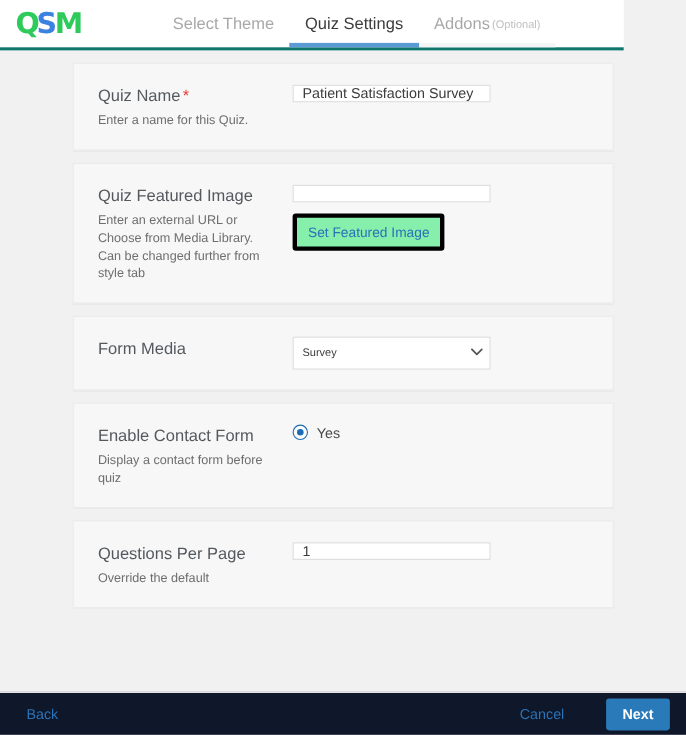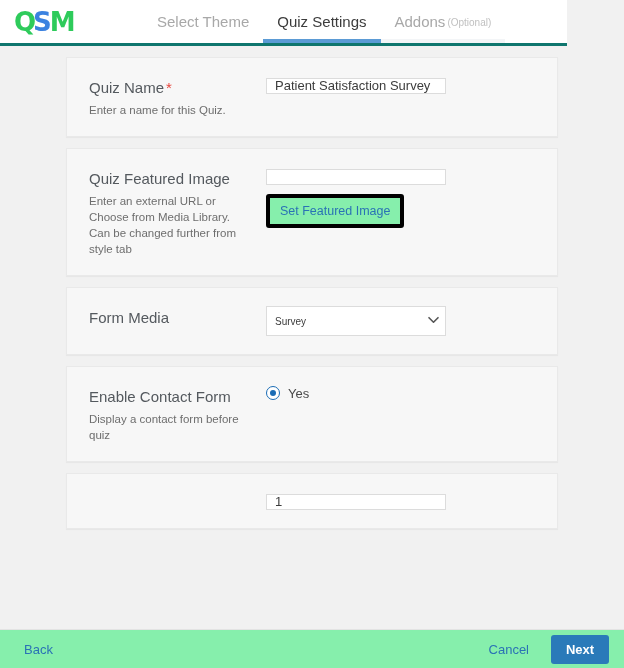--- a/index.html
+++ b/index.html
@@ -191,36 +191,37 @@
     margin-left: 8px;
     font-size: 13px;
     color: #4a4a4a;
   }
 
   
   #footer {
     position: absolute;
     left: 0; bottom: 0;
     width: 624px; height: 39px;
-    background: #86efac;
+    background: #0f172a;
     border-top: 1px solid #e3e3e3;
     display: flex;
     align-items: center;
   }
   #back-link {
     margin-left: 24px;
     font-size: 13px;
     color: #2a72b5;
     cursor: pointer;
   }
   #footer-right {
     margin-left: auto;
     margin-right: 15px;
     display: flex;
     align-items: center;
+    gap: 16px;
   }
   #cancel-link {
     font-size: 13px;
     color: #2a72b5;
     cursor: pointer;
     margin-right: 22px;
   }
   #next-button {
     width: 58px; height: 29px;
     background: #2a7ab9;
@@ -316,20 +317,22 @@
           <span class="radio checked"></span>
           <span class="radio-label">Yes</span>
         </div>
       </div>
     </div>
   </div>
 
 
   <div class="card">
     <div class="label-col">
+      <div class="field-label">Questions Per Page</div>
+      <div class="field-desc">Override the default</div>
     </div>
     <div class="input-col">
       <input type="text" class="txt" value="1" style="">
     </div>
   </div>
 
 </div>
 
 <div id="footer">
   <span id="back-link">Back</span>

